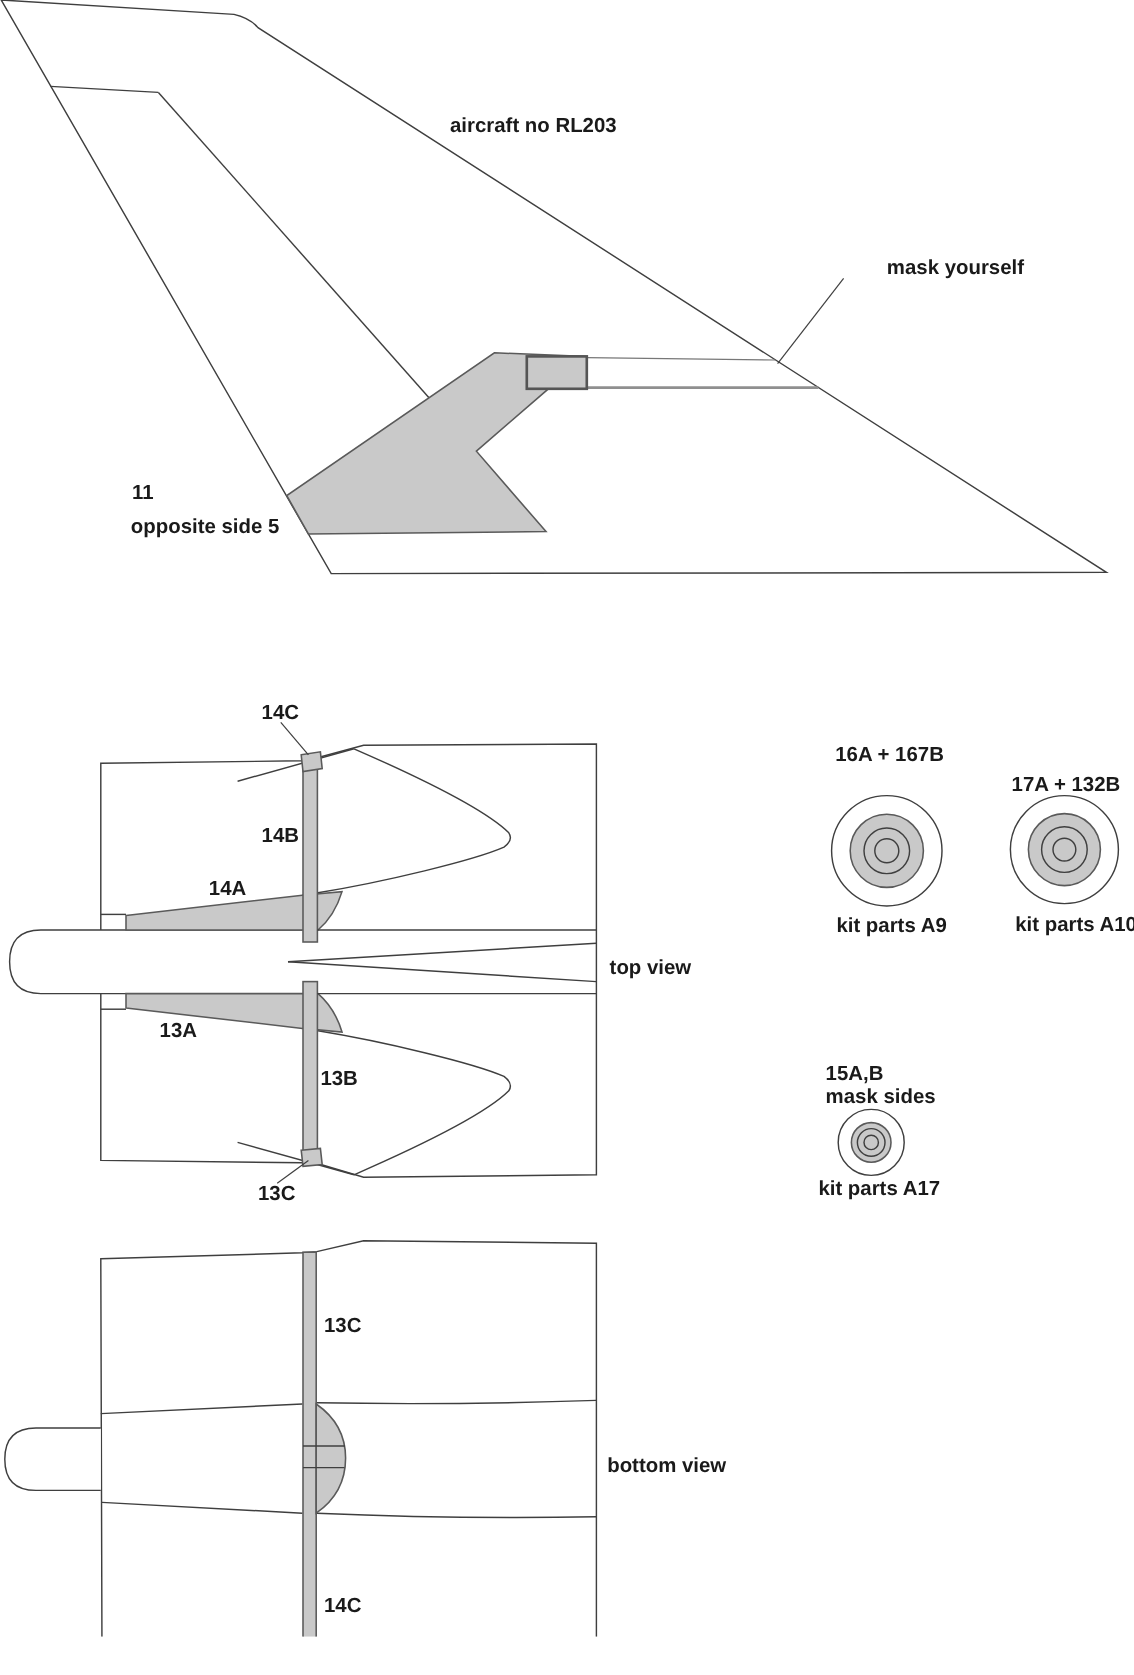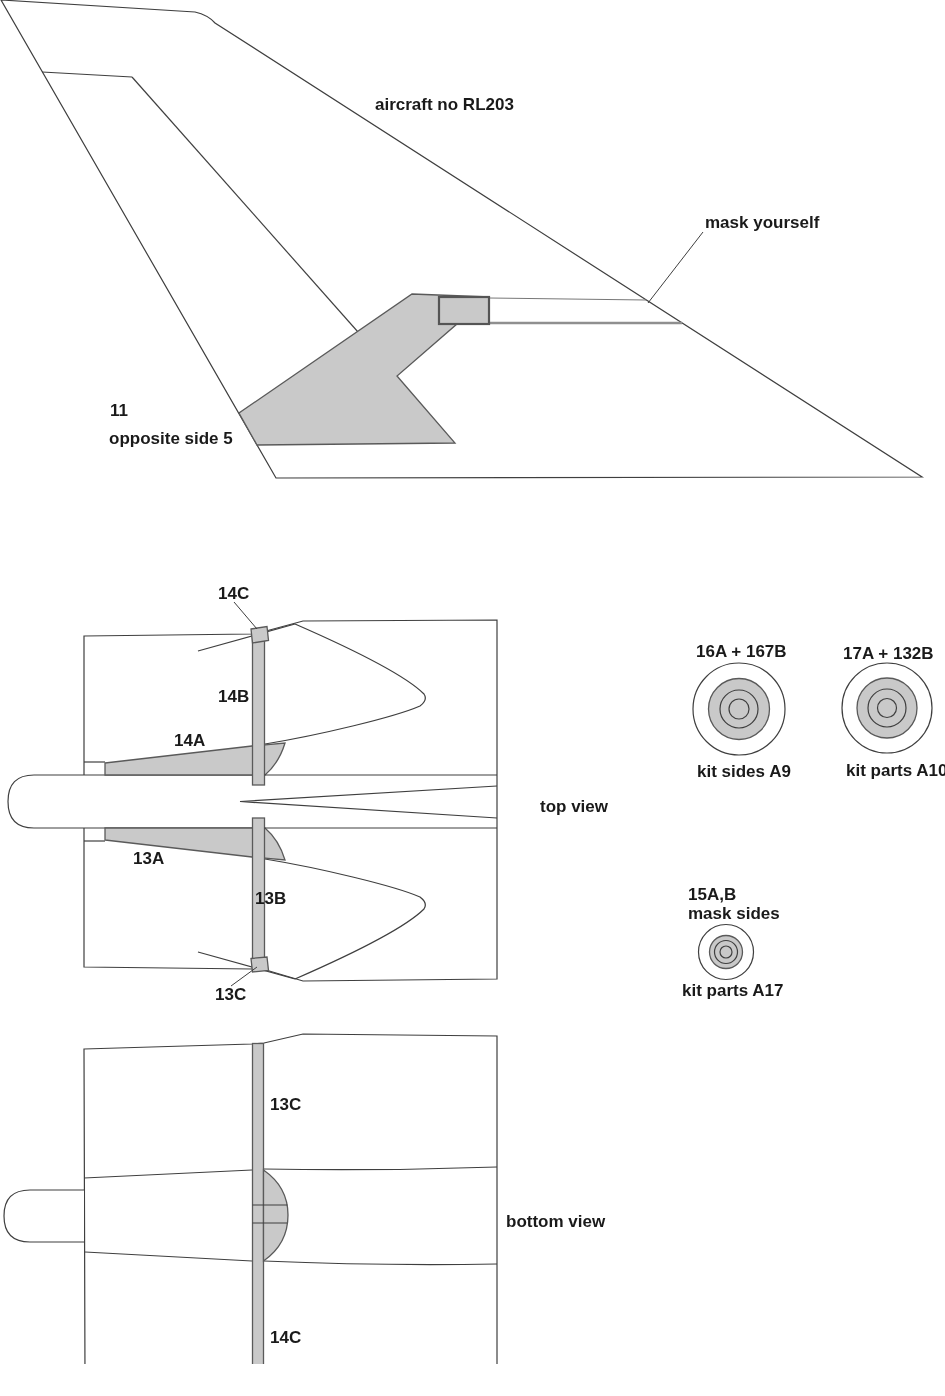--- a/index.html
+++ b/index.html
@@ -7,31 +7,31 @@
     --gray-stroke:#5a5a5a; --text:#1a1a1a; --background:#ffffff;
   }
   html,body{margin:0;padding:0;background:#fff;}
   #canvas{position:relative;width:945px;height:1364px;background:var(--background);
           font-family:"Liberation Sans",sans-serif;overflow:hidden;text-align:right;}
   #art{position:absolute;left:0;top:0;}
   .lbl{position:absolute;font-weight:bold;font-size:17px;line-height:1.12;
        color:var(--text);white-space:nowrap;}
   
   #lbl-aircraft{left:375px;top:95px}
-  #lbl-mask{left:705px;top:213px}
+  #lbl-mask{left:739px;top:213px}
   #lbl-fin11{left:110px;top:401px}
   #lbl-opp{left:109px;top:429px}
   #lbl-tv-14c{left:218px;top:584px}
   #lbl-tv-14b{left:218px;top:687px}
   #lbl-tv-14a{left:174px;top:731px}
   #lbl-tv-13a{left:133px;top:849px}
-  #lbl-tv-13b{left:255px;top:889px}
+  #lbl-tv-13b{left:267px;top:889px}
   #lbl-tv-13c{left:215px;top:985px}
-  #lbl-topview{left:540px;top:797px}
-  #lbl-w1a{left:696px;top:642px}
+  #lbl-topview{left:508px;top:797px}
+  #lbl-w1a{left:696px;top:619px}
   #lbl-w1b{left:697px;top:762px}
   #lbl-w2a{left:843px;top:644px}
   #lbl-w2b{left:846px;top:761px}
   #lbl-w3a{left:688px;top:885px}
   #lbl-w3b{left:688px;top:904px}
   #lbl-w3c{left:682px;top:981px}
   #lbl-bv-13c{left:270px;top:1095px}
   #lbl-bv-14c{left:270px;top:1328px}
   #lbl-bottomview{left:506px;top:1212px}
   
@@ -132,21 +132,21 @@
 
   <div class="lbl" id="lbl-tv-14c">14C</div>
   <div class="lbl" id="lbl-tv-14b">14B</div>
   <div class="lbl" id="lbl-tv-14a">14A</div>
   <div class="lbl" id="lbl-tv-13a">13A</div>
   <div class="lbl" id="lbl-tv-13b">13B</div>
   <div class="lbl" id="lbl-tv-13c">13C</div>
   <div class="lbl" id="lbl-topview">top view</div>
 
   <div class="lbl" id="lbl-w1a">16A + 167B</div>
-  <div class="lbl" id="lbl-w1b">kit sides A9</div>
+  <div class="lbl" id="lbl-w1b">kit parts A9</div>
   <div class="lbl" id="lbl-w2a">17A + 132B</div>
   <div class="lbl" id="lbl-w2b">kit parts A10</div>
   <div class="lbl" id="lbl-w3a">15A,B</div>
   <div class="lbl" id="lbl-w3b">mask sides</div>
   <div class="lbl" id="lbl-w3c">kit parts A17</div>
 
   <div class="lbl" id="lbl-bv-13c">13C</div>
   <div class="lbl" id="lbl-bv-14c">14C</div>
   <div class="lbl" id="lbl-bottomview">bottom view</div>
 

